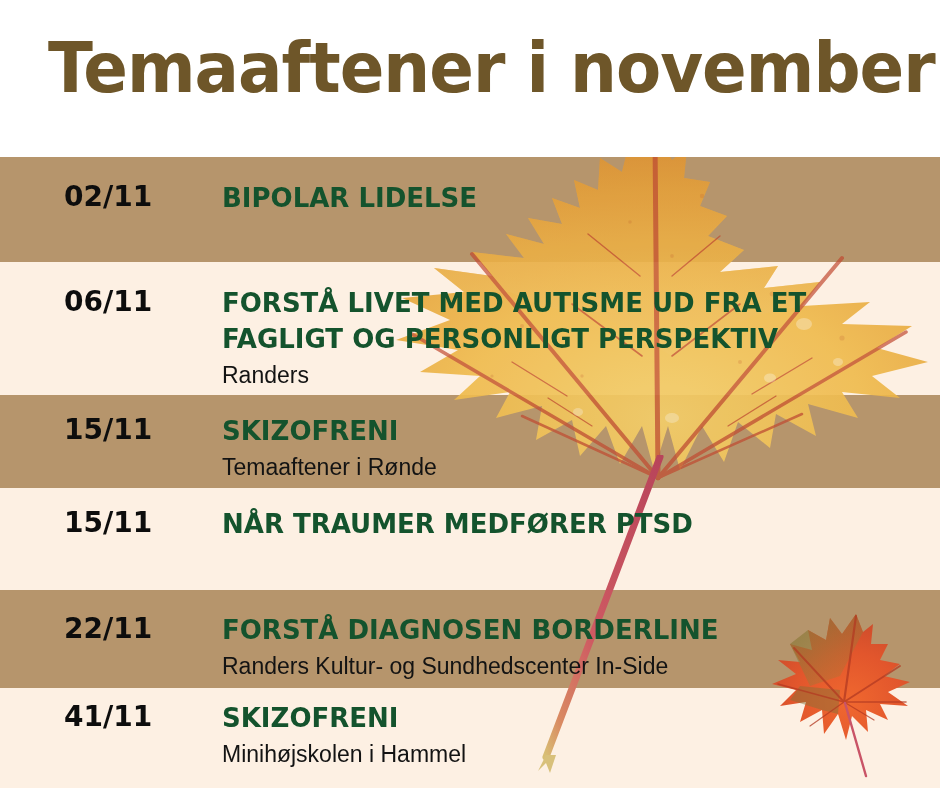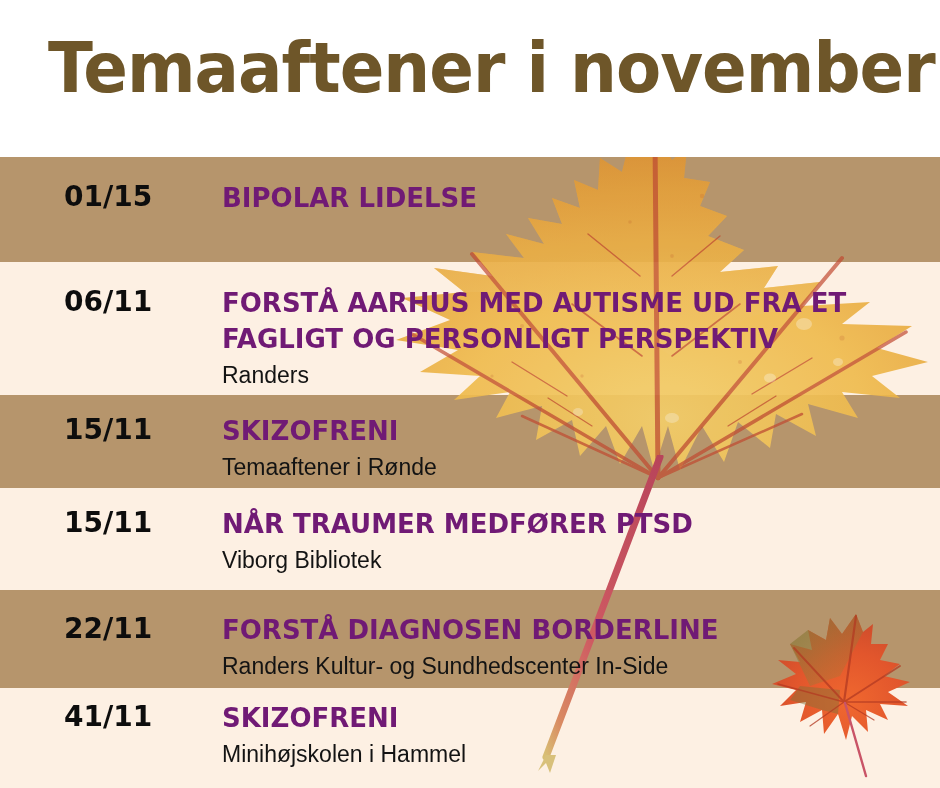--- a/index.html
+++ b/index.html
@@ -86,21 +86,21 @@
     left: 222px;
     top: 0;
     width: 700px;
   }
   .entry .title {
     font-family: "DejaVu Sans", sans-serif;
     font-weight: 700;
     font-size: 26px;
     letter-spacing: 0px;
     line-height: 36px;
-    color: #701a75;
+    color: #14532d;
     white-space: nowrap;
   }
   .entry .venue {
     font-family: "Liberation Sans", sans-serif;
     font-weight: 400;
     font-size: 23px;
     line-height: 32px;
     color: #131313;
     white-space: nowrap;
     margin-top: 2px;
@@ -281,45 +281,44 @@
     </svg>
 
   </div>
 
   <div class="header">
     <div class="poster-title">Temaaftener i november</div>
   </div>
 
   <div class="textlayer" id="textlayer">
       <div class="entry" style="top: 180px;">
-        <div class="date">01/15</div>
+        <div class="date">02/11</div>
         <div class="body">
           <div class="title">BIPOLAR LIDELSE</div>
         </div>
       </div>
       <div class="entry" style="top: 285px;">
         <div class="date">06/11</div>
         <div class="body">
-          <div class="title">FORSTÅ AARHUS MED AUTISME UD FRA ET</div>
+          <div class="title">FORSTÅ LIVET MED AUTISME UD FRA ET</div>
           <div class="title">FAGLIGT OG PERSONLIGT PERSPEKTIV</div>
           <div class="venue">Randers</div>
         </div>
       </div>
       <div class="entry" style="top: 413px;">
         <div class="date">15/11</div>
         <div class="body">
           <div class="title">SKIZOFRENI</div>
           <div class="venue">Temaaftener i Rønde</div>
         </div>
       </div>
       <div class="entry" style="top: 506px;">
         <div class="date">15/11</div>
         <div class="body">
           <div class="title">NÅR TRAUMER MEDFØRER PTSD</div>
-          <div class="venue">Viborg Bibliotek</div>
         </div>
       </div>
       <div class="entry" style="top: 612px;">
         <div class="date">22/11</div>
         <div class="body">
           <div class="title">FORSTÅ DIAGNOSEN BORDERLINE</div>
           <div class="venue">Randers Kultur- og Sundhedscenter In-Side</div>
         </div>
       </div>
       <div class="entry" style="top: 700px;">

